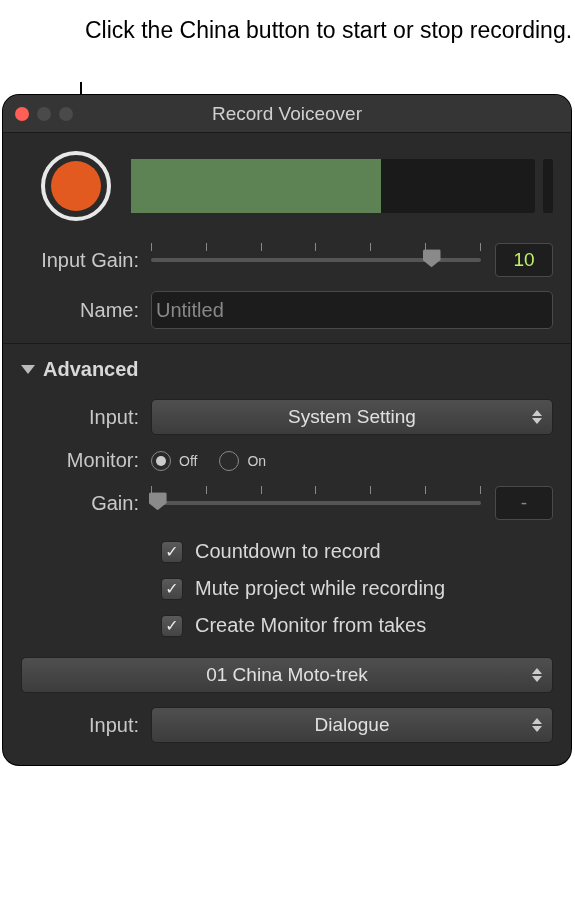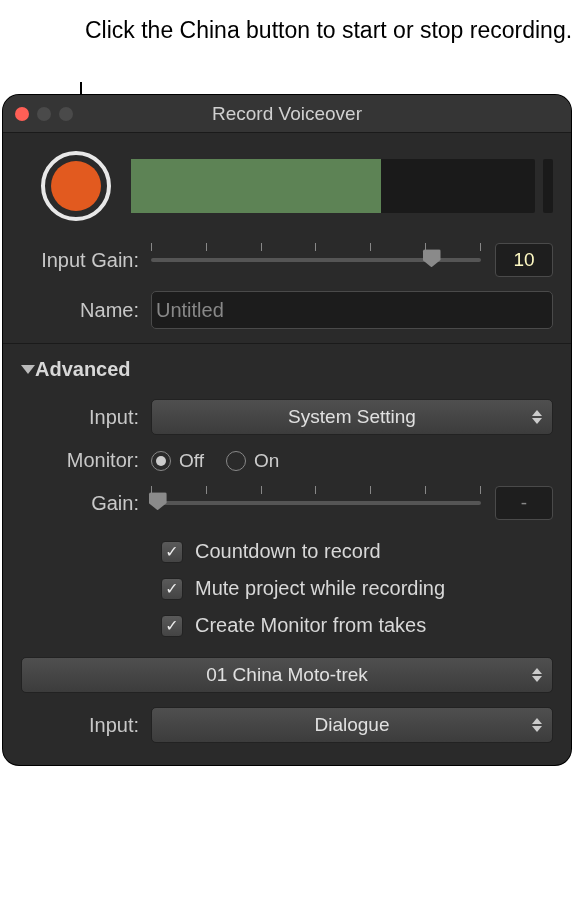--- a/index.html
+++ b/index.html
@@ -157,21 +157,21 @@
   .value-box {
     width: 58px;
     height: 34px;
     margin-left: 14px;
     background: #1e1e1e;
     border: 1px solid #4a4a4a;
     border-radius: 4px;
     text-align: center;
     line-height: 32px;
     font-size: 19px;
-    color: #fef9c3;
+    color: #bef264;
   }
   .text-input {
     flex: 1;
     height: 38px;
     background: #1c1c1c;
     border: 1px solid #4a4a4a;
     border-radius: 5px;
     padding: 0 4px;
     font-size: 20px;
     color: #888;
@@ -179,20 +179,21 @@
     align-items: center;
   }
   .divider {
     height: 1px;
     background: #1a1a1a;
     margin: 8px -18px 14px -18px;
   }
   .section-header {
     display: flex;
     align-items: center;
+    gap: 8px;
     font-size: 20px;
     font-weight: 600;
     color: #d8d8d8;
     margin-bottom: 18px;
     cursor: pointer;
   }
   .disclosure {
     width: 0; height: 0;
     border-left: 7px solid transparent;
     border-right: 7px solid transparent;
@@ -250,21 +251,21 @@
     display: flex;
     align-items: center;
     justify-content: center;
   }
   .radio.checked::after {
     content: "";
     width: 10px; height: 10px;
     border-radius: 50%;
     background: #ccc;
   }
-  .radio-label { font-size: 19px; color: #ccc; }
+  .radio-label { font-size: 14px; color: #ccc; }
   .checkbox-row {
     display: flex;
     align-items: center;
     gap: 12px;
     margin-bottom: 14px;
     margin-left: 140px;
     cursor: pointer;
   }
   .checkbox {
     width: 22px; height: 22px;

